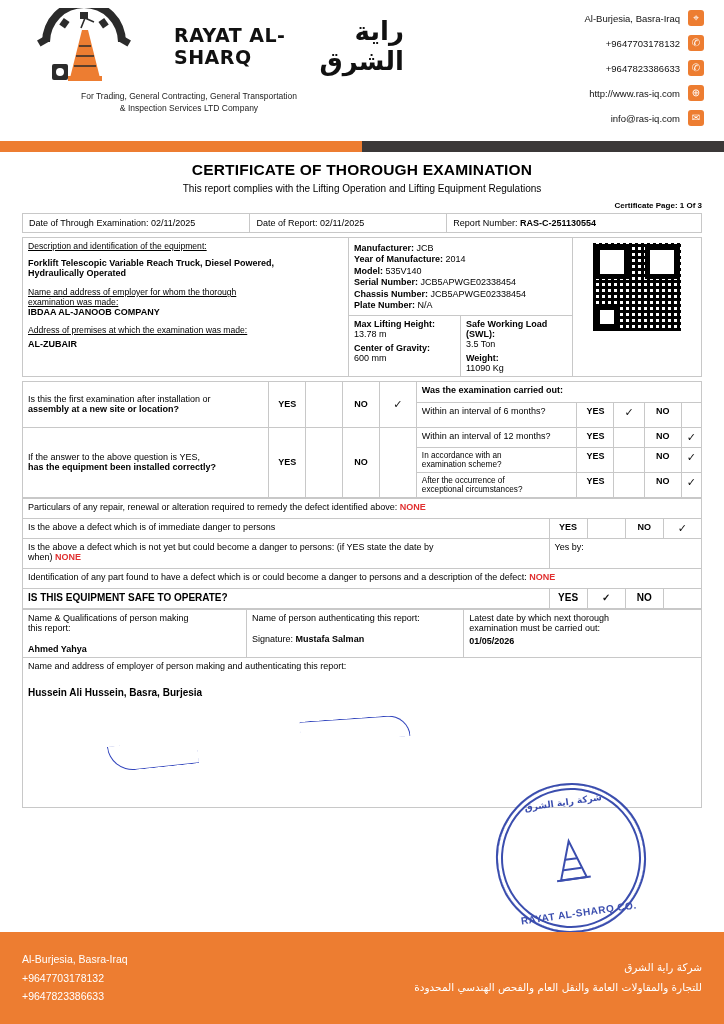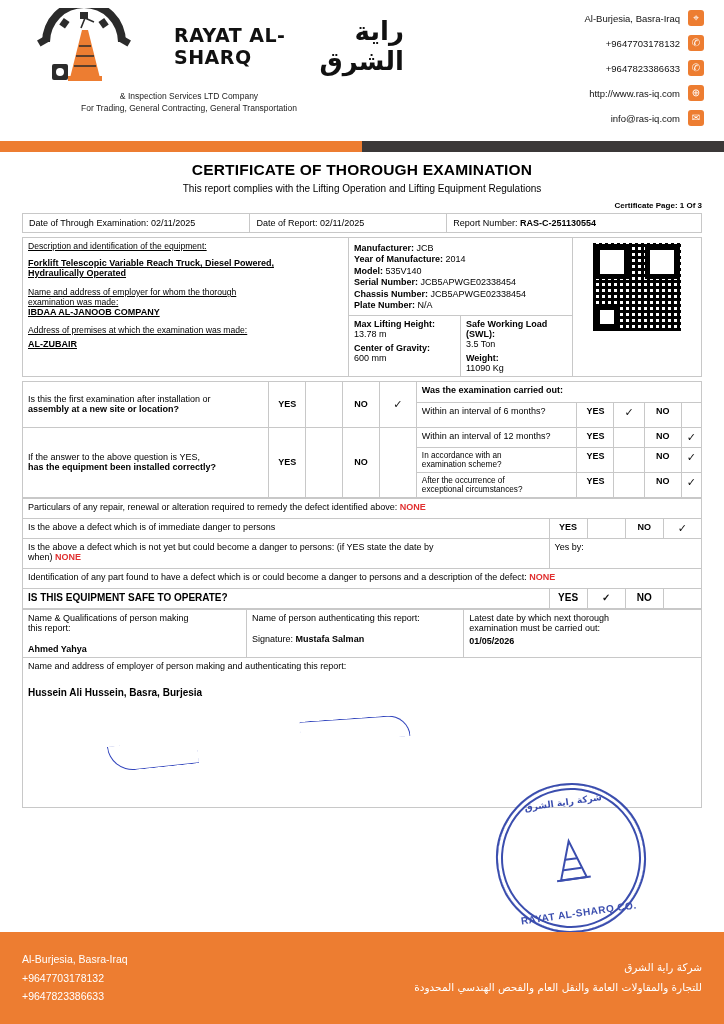--- a/index.html
+++ b/index.html
@@ -68,21 +68,21 @@
   td { border:1px solid #c8c8c8; padding:3px 5px; vertical-align:top; font-size:9px; }
   .top3 td { padding:4px 6px; font-size:9px; }
 
   .b { font-weight:bold; }
   .red { color:#E03030; font-weight:bold; }
   .green { color:#1F7A3F; }
   .small { font-size:8.2px;margin-top:35px; }
 
   .eqtbl td { vertical-align:top; }
   .lbl-u { text-decoration:underline; font-size:8.6px; }
-  .val-b { font-weight:bold; font-size:9px;text-decoration:underline; }
+  .val-b { font-weight:bold; font-size:9px; }
 
   .spec-line { margin:1.5px 0; }
   .spec-k { font-weight:bold; }
 
   
   .qr {
     width:88px; height:88px;
     background:
       repeating-linear-gradient(90deg,#000 0 3px,#fff 3px 6px),
       repeating-linear-gradient(0deg,#000 0 3px,#fff 3px 6px);
@@ -181,22 +181,22 @@
             <circle cx="36" cy="64" r="4" fill="#fff"></circle>
           </g>
         </svg>
       </div>
       <div>
         <div class="logo-text-en">RAYAT AL-SHARQ</div>
       </div>
       <div class="logo-text-ar">راية الشرق</div>
     </div>
     <div class="logo-sub">
+      <div>For Trading, General Contracting, General Transportation</div>
       <div>&amp; Inspection Services LTD Company</div>
-      <div>For Trading, General Contracting, General Transportation</div>
     </div>
   </div>
 
   <div class="contact-block">
     <div class="contact-row">
       <span>Al-Burjesia, Basra-Iraq</span>
       <span class="cicon ic-loc">⌖</span>
     </div>
     <div class="contact-row">
       <span>+9647703178132</span>

